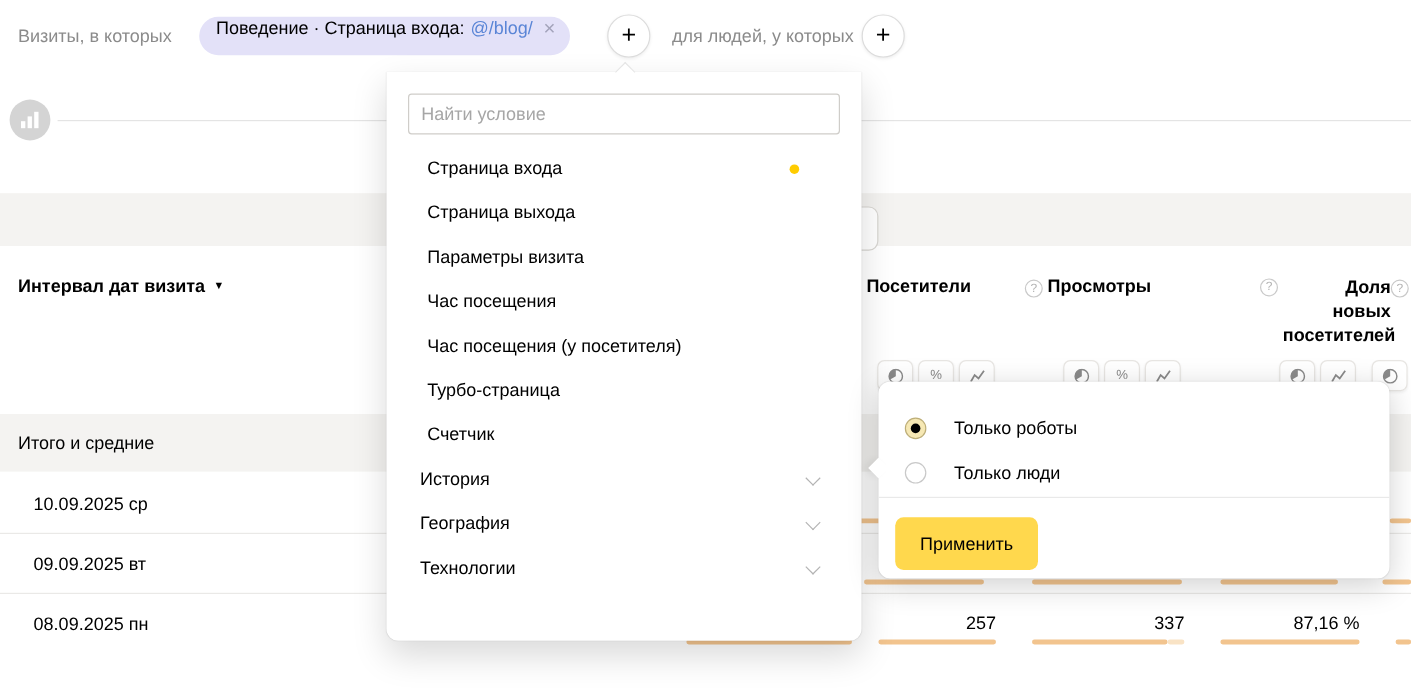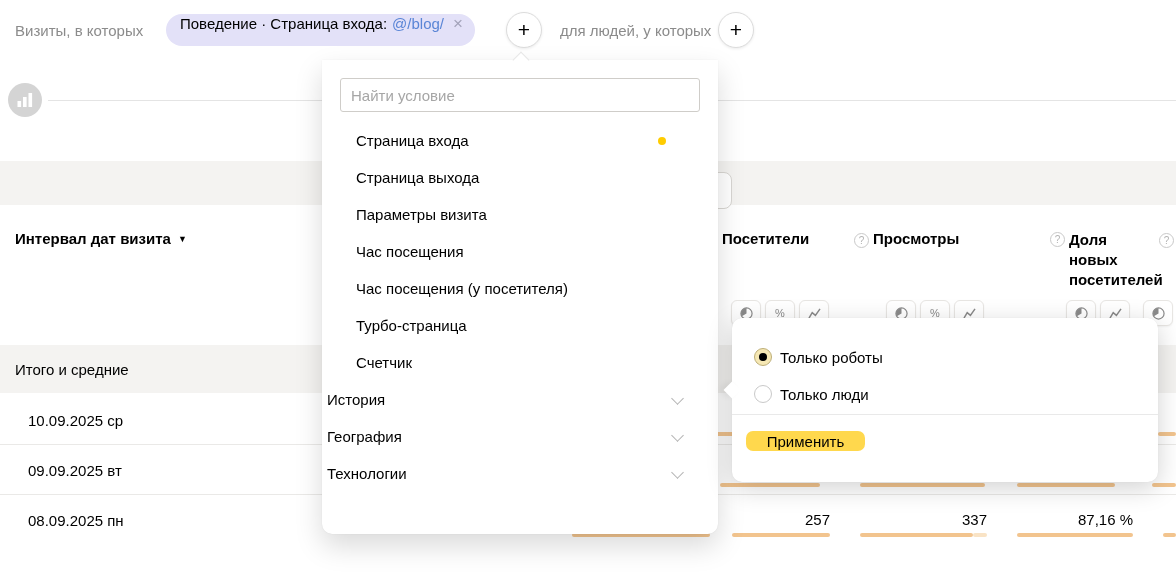--- a/index.html
+++ b/index.html
@@ -28,21 +28,21 @@
   .table-search{position:absolute;left:430px;top:172px;width:302px;height:37px;border:1px solid #d8d6d2;
     border-radius:8px;background:#fff;font-family:inherit;font-size:15px;padding:0 10px}
 
   
   .th-dates{position:absolute;left:15px;top:230px;font-weight:bold}
   .sort-arrow{font-size:9px;margin-left:7px;vertical-align:2px}
   .colhead{position:absolute;font-weight:bold}
   .qicon{width:15px;height:15px;border-radius:50%;border:1px solid #c9c9c9;color:#b3b3b3;font-size:10px;
     display:inline-flex;align-items:center;justify-content:center;font-weight:normal;background:#fff;flex:none}
   .colhead-wrap{position:absolute;display:flex;gap:4px;font-weight:bold}
-  .colhead-wrap .wrap-text{width:90px;text-align:left;line-height:20px;margin-top:-2px}
+  .colhead-wrap .wrap-text{width:90px;text-align:right;line-height:20px;margin-top:-2px}
   .tgl{position:absolute;top:300px;width:30px;height:26px;border:1px solid #e8e6e3;border-radius:6px;
     background:#fff;display:flex;align-items:center;justify-content:center;color:#8a8a8a;font-size:11px;
     box-shadow:0 1px 2px rgba(0,0,0,.05);cursor:pointer}
 
   
   .totals-row{position:absolute;left:0;top:345px;width:1176px;height:48px;background:#f4f3f1;
     display:flex;align-items:center;padding-left:15px}
   .rowline{position:absolute;left:0;width:1176px;height:1px;background:#eae9e7}
   .daterow{position:absolute;left:28px}
   .val{position:absolute;top:511px;width:100px;text-align:right}
@@ -52,38 +52,38 @@
   
   .dropdown{position:absolute;left:322px;top:60px;width:396px;height:474px;background:#fff;
     border-radius:0 0 10px 10px;box-shadow:0 12px 28px rgba(0,0,0,.15),0 0 1px rgba(0,0,0,.12);z-index:10}
   .dd-notch{position:absolute;left:193px;top:-6px;width:12px;height:12px;background:#fff;
     transform:rotate(45deg);border-left:1px solid #e6e6e6;border-top:1px solid #e6e6e6}
   .dd-search{position:absolute;left:18px;top:18px;width:360px;height:34px;border:1px solid #cfcdc9;
     border-radius:3px;padding:0 10px;font-size:15px;font-family:inherit;color:#0f766e;background:#fff}
   .dd-search::placeholder{color:#a6a6a6}
   .dd-list{position:absolute;left:0;top:62px;width:384px}
   .dd-item{height:37px;display:flex;align-items:center;padding-left:34px;position:relative;cursor:pointer}
-  .dd-item.cat{padding-left:5px}
+  .dd-item.cat{padding-left:28px}
   .dd-item.hl{background:#f1efeb}
   .dot{position:absolute;right:40px;top:15px;width:8px;height:8px;border-radius:50%;background:#ffcc00}
   .chev{position:absolute;right:24px;top:13px;width:9px;height:9px;border-right:1.5px solid #b3b3b3;
     border-bottom:1.5px solid #b3b3b3;transform:rotate(45deg)}
 
   
   .popup{position:absolute;left:732px;top:318px;width:426px;height:164px;background:#fff;border-radius:10px;
     box-shadow:0 6px 26px rgba(0,0,0,.18),0 0 1px rgba(0,0,0,.1);z-index:20}
   .popup-notch{position:absolute;left:-6px;top:66px;width:12px;height:12px;background:#fff;
     transform:rotate(45deg);box-shadow:-3px 3px 6px rgba(0,0,0,.06)}
-  .radio{position:absolute;left:22px;display:flex;align-items:center;gap:8px;cursor:pointer}
+  .radio{position:absolute;left:22px;display:flex;align-items:center;gap:23px;cursor:pointer}
   .rb{width:18px;height:18px;border-radius:50%;border:1px solid #c9c9c9;background:#fff;flex:none;
     display:flex;align-items:center;justify-content:center}
   .rb.checked{background:#f6e8b4;border-color:#bdae78}
   .rb.checked::after{content:"";width:8px;height:8px;border-radius:50%;background:#000}
   .popup-divider{position:absolute;left:0;top:96px;width:426px;height:1px;background:#e9e9e9}
-  .apply-btn{position:absolute;left:14px;top:113px;width:119px;height:20px;background:#ffd84d;border:none;
+  .apply-btn{position:absolute;left:14px;top:113px;width:119px;height:44px;background:#ffd84d;border:none;
     border-radius:7px;font-size:15px;font-family:inherit;cursor:pointer}
 </style>
 </head>
 <body>
 
 <div id="app">
 
   <span class="abs muted" style="left:15px;top:22px">Визиты, в которых</span>
 
   <div class="chip">

